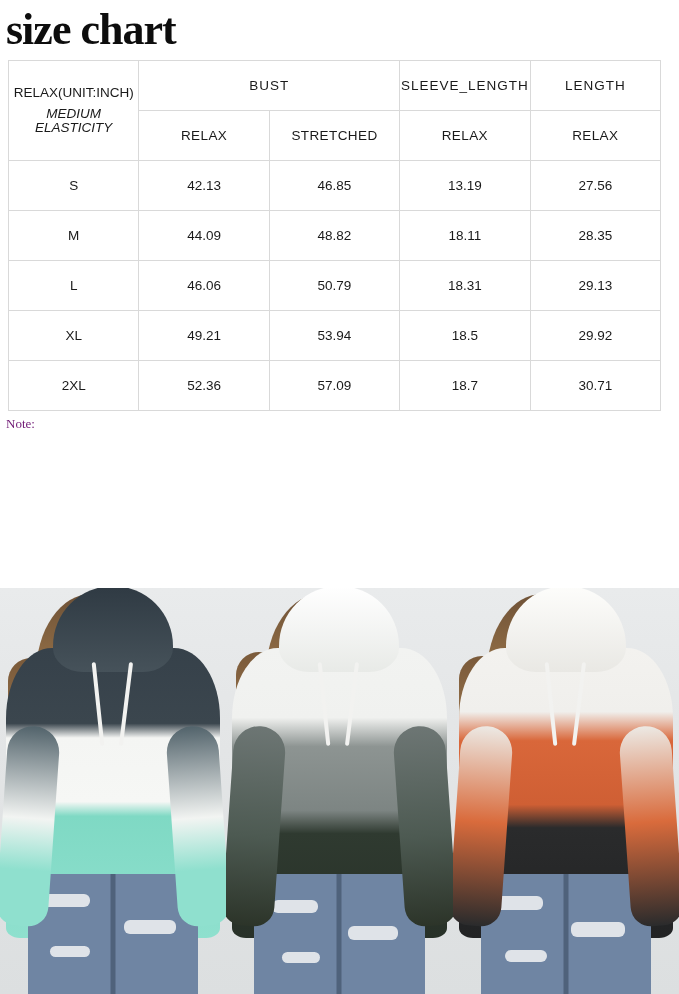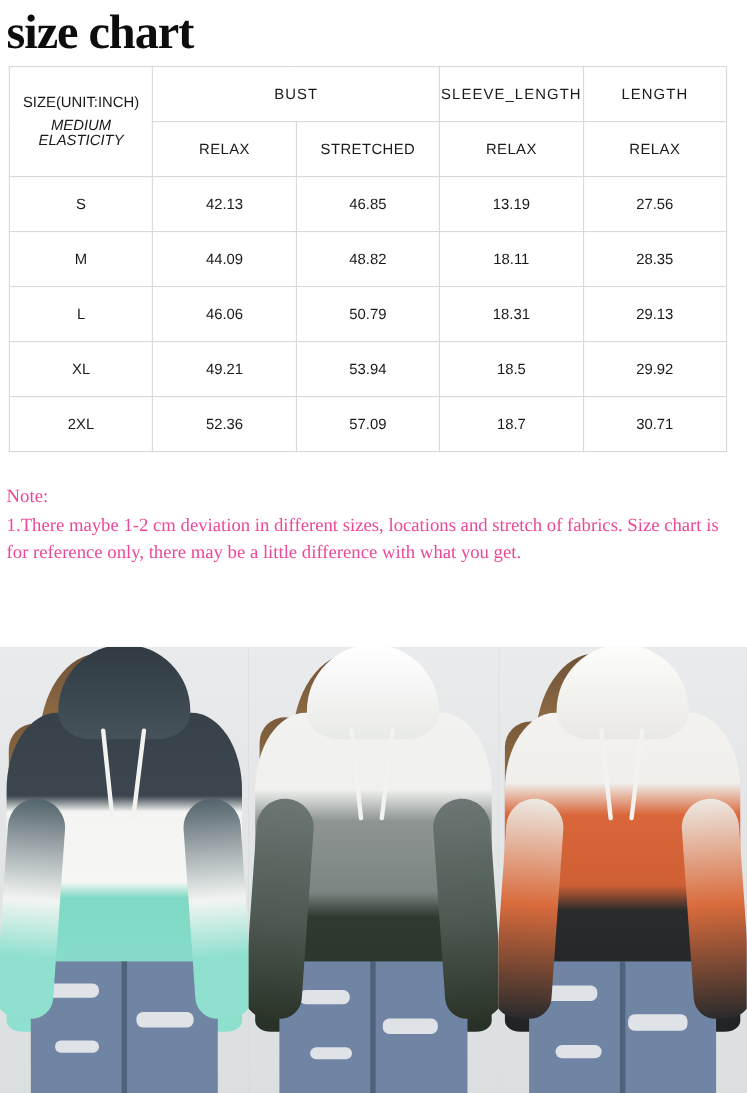--- a/index.html
+++ b/index.html
@@ -52,24 +52,24 @@
     padding-left: 8px;
     font-size: 13px;
     line-height: 1.05;
   }
   td.label-cell .l1 { display:block; }
   td.label-cell .l2 { display:block; margin-top: 7px; font-style: italic; }
   .hdr-group { height: 39px; font-size: 14px; letter-spacing: 1px; }
   .hdr-sub { height: 39px; font-size: 13.5px; letter-spacing: .4px; }
   .row-label { font-size: 14px; }
   .notes {
-    margin: 28px 6px 0 6px;
+    margin: 4px 6px 0 6px;
     font-family: "Liberation Serif", serif;
-    font-size: 17px;
-    color: #ec4899;
+    font-size: 13px;
+    color: #701a75;
     line-height: 1.45;
   }
   .notes p { margin: 0 0 11px 0; }
   .notes p.tight { margin-bottom: 2px; }
 
   
   .photos {
     position: absolute;
     left: 0;
     top: 588px;
@@ -195,21 +195,21 @@
 <body>
 
 <div class="page">
 
   <div class="title">size chart</div>
 
   <table class="size-table">
     <tbody>
       <tr>
         <td class="label-cell" rowspan="2">
-          <span class="l1">SIZE(UNIT:INCH)</span>
+          <span class="l1">RELAX(UNIT:INCH)</span>
           <span class="l2">MEDIUM ELASTICITY</span>
         </td>
         <td class="hdr-group" colspan="2">BUST</td>
         <td class="hdr-group" rowspan="1">SLEEVE_LENGTH</td>
         <td class="hdr-group" rowspan="1">LENGTH</td>
       </tr>
       <tr>
         <td class="hdr-sub">RELAX</td>
         <td class="hdr-sub">STRETCHED</td>
         <td class="hdr-sub">RELAX</td>
@@ -249,21 +249,20 @@
         <td>52.36</td>
         <td>57.09</td>
         <td>18.7</td>
         <td>30.71</td>
       </tr>
     </tbody>
   </table>
 
   <div class="notes">
     <p class="tight">Note:</p>
-    <p>1.There maybe 1-2 cm deviation in different sizes, locations and stretch of fabrics. Size chart is for reference only, there may be a little difference with what you get.</p>
   </div>
 
   <div class="photos">
 
     <div class="model">
       <div class="bg"></div>
       <div class="hair left"></div>
       <div class="hair2" style="left:8px;top:70px;"></div>
       <div class="face" style="left:86px;"></div>
       <div class="jeans">

